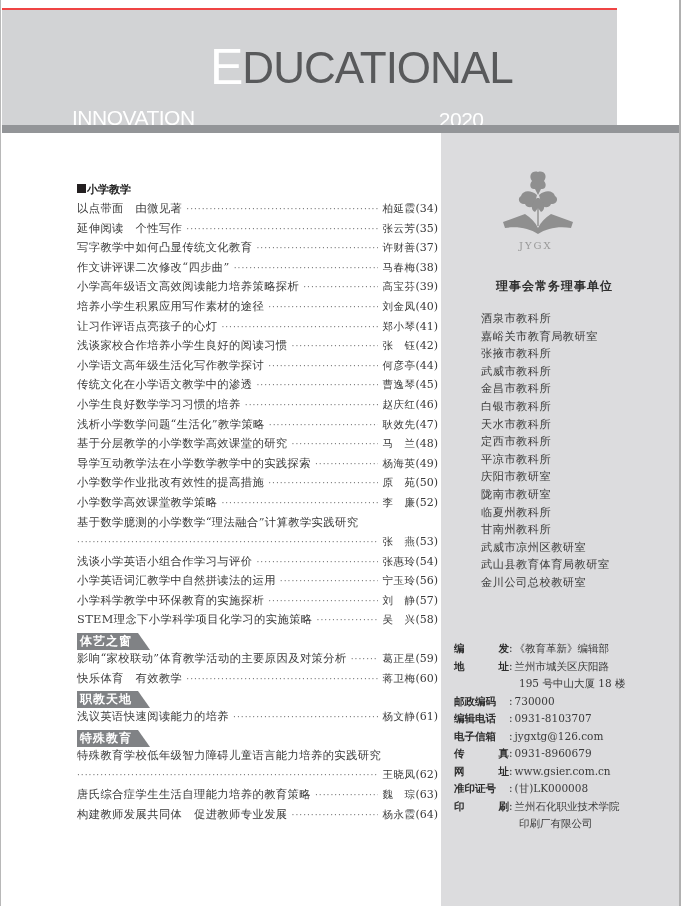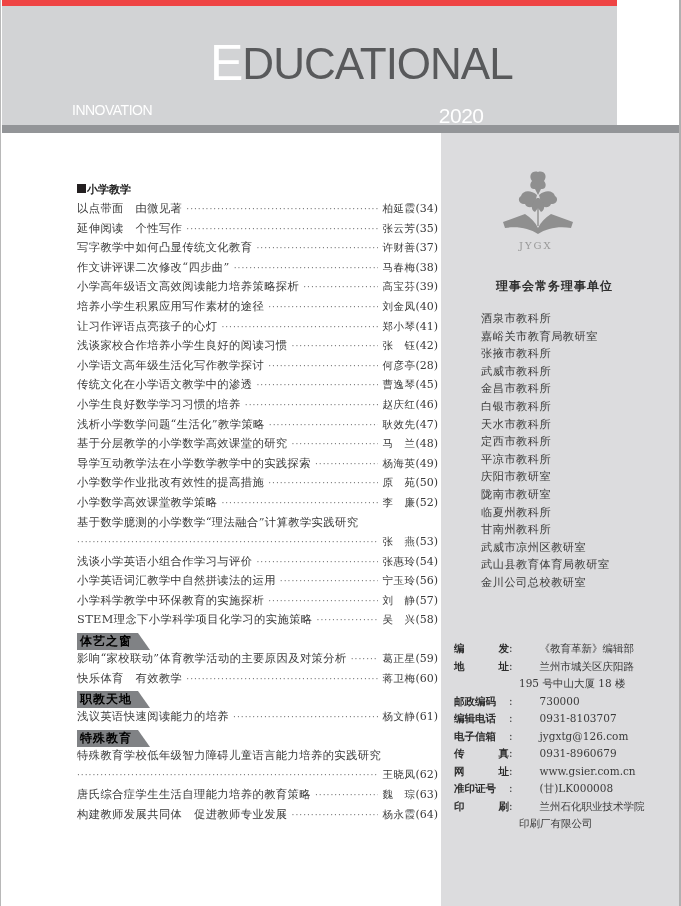--- a/index.html
+++ b/index.html
@@ -1,53 +1,53 @@
 <!DOCTYPE html>
 <html><head>
 <meta charset="utf-8">
 <style>
   * { box-sizing: border-box; margin: 0; padding: 0; }
   html, body { width: 681px; height: 906px; background: #ffffff; overflow: hidden; }
   body { position: relative; font-family: "DejaVu Serif", "Liberation Serif", serif; color: #3a3a3a; }
   .page { position: absolute; left: 0; top: 0; width: 681px; height: 906px; border-left: 1px solid #b8b8b8; border-right: 2px solid #b0b0b0; background: #fff; }
-  .header { position: absolute; left: 1px; top: 0; width: 615px; height: 125px; background: #d2d3d5; border-top: 6px solid #ef4444; }
+  .header { position: absolute; left: 1px; top: 8px; width: 615px; height: 125px; background: #d2d3d5; border-top: 2px solid #ef4444; }
   .masthead { position: absolute; left: 208px; top: 32px; font-family: "Liberation Sans", sans-serif; font-size: 44px; letter-spacing: -1px; color: #58595b; line-height: 1; }
   .masthead .first { color: #ffffff; font-size: 50px; }
   .masthead .rest { position: relative; top: -1px; }
-  .sub { position: absolute; left: 70px; top: 96px; font-family: "Liberation Sans", sans-serif; font-size: 14px; color: #ffffff; letter-spacing: -0.5px; }
+  .sub { position: absolute; left: 70px; top: 96px; font-family: "Liberation Sans", sans-serif; font-size: 21px; color: #ffffff; letter-spacing: -0.5px; }
   .issue { position: absolute; left: 413px; top: 98px; font-family: "Liberation Sans", sans-serif; color: #ffffff; display: flex; align-items: center; white-space: nowrap; flex-direction: column; }
   .issue .year { font-size: 21px; letter-spacing: -0.5px; }
   .issue .small { font-size: 12px; font-weight: bold; margin-left: 3px; text-align: right; }
   .issue .badge { width: 28px; height: 28px; border-radius: 50%; background: #fff; color: #231f20; font-size: 22px; display: inline-flex; align-items: center; justify-content: center; margin: 0 4px; box-shadow: 0 2px 2px #8a8a8a; position: relative; top: 3px; }
   .issue .total { margin-left: 28px; font-size: 12px; font-weight: bold; }
   .issue .total .n { font-weight: normal; font-size: 13px; }
   .darkbar { position: absolute; left: 1px; top: 125px; width: 677px; height: 8px; background: #939598; }
   .sidebar { position: absolute; left: 440px; top: 133px; width: 238px; height: 773px; background: #dcdcde; }
   .logo { position: absolute; left: 496px; top: 168px; width: 84px; height: 80px; }
   .logo-text { position: absolute; left: 518px; top: 240px; font-family: "DejaVu Serif", serif; font-size: 10px; color: #9a9a9a; letter-spacing: 2px; }
   .board-title { position: absolute; left: 495px; top: 278px; font-family: "DejaVu Sans", sans-serif; font-size: 12px; font-weight: bold; color: #2d2d2d; letter-spacing: 1px; }
   .members { position: absolute; left: 480px; top: 310px; list-style: none; }
   .members li { font-size: 11.2px; line-height: 17.6px; color: #3a3a3a; letter-spacing: 0.5px; }
   .info { position: absolute; left: 453px; top: 640px; font-size: 10.5px; line-height: 17.5px; color: #3a3a3a; }
   .info .row { display: flex; white-space: nowrap; }
   .info .k { font-family: "DejaVu Sans", sans-serif; font-weight: bold; color: #2d2d2d; width: 55px; display: flex; justify-content: space-between; font-size: 10.5px; }
-  .info .v { padding-left: 2px; margin-left: 25px; }
+  .info .v { padding-left: 2px; }
   .info .cont { padding-left: 65px; }
   .toc { position: absolute; left: 76px; top: 137px; width: 361px; }
   .section-head { font-family: "DejaVu Sans", sans-serif; font-weight: bold; font-size: 11px; color: #222; height: 18px; line-height: 18px; margin-top: 44px; }
   .section-head .sq { display: inline-block; width: 9px; height: 9px; background: #231f20; margin-right: 1px; position: relative; top: 0px; }
   .entry { display: flex; align-items: baseline; height: 19.6px; line-height: 19.6px; font-size: 11.3px; color: #3a3a3a; white-space: nowrap; }
   .entry .t { letter-spacing: 0.4px; }
   .entry .dots { flex: 1; overflow: hidden; margin: 0 4px; color: #6a6a6a; font-size: 9px; letter-spacing: 1px; }
   .entry .dots::before { content: "··········································································································································"; }
   .entry .a { font-size: 10.5px; letter-spacing: 0.5px; }
   .entry .p { font-size: 11px; }
   .entry.titleonly { }
   .entry.authoronly .dots { margin-left: 0; }
-  .tag { position: relative; display: inline-block; height: 17px; line-height: 17px; margin-top: 1px; margin-bottom: 1px; padding: 0 6px 0 3px; background: #808285; color: #000000; font-family: "DejaVu Sans", sans-serif; font-weight: bold; font-size: 12px; letter-spacing: 1px; }
+  .tag { position: relative; display: inline-block; height: 17px; line-height: 17px; margin-top: 1px; margin-bottom: 1px; padding: 0 6px 0 3px; background: #808285; color: #ffffff; font-family: "DejaVu Sans", sans-serif; font-weight: bold; font-size: 12px; letter-spacing: 1px; }
   .tag::after { content: ""; position: absolute; right: -12px; top: 0; border-left: 12px solid #808285; border-top: 17px solid transparent; }
   .tag-row { height: 19px; }
 </style>
 </head>
 <body>
 
 <div class="page">
 
   <div class="header">
     <div class="masthead"><span class="first">E</span><span class="rest">DUCATIONAL</span></div>
@@ -211,21 +211,21 @@
     <div class="entry">
         <span class="t">浅谈家校合作培养小学生良好的阅读习惯</span>
         <span class="dots"></span>
         <span class="a">张　钰</span>
         <span class="p">(42)</span>
       </div>
     <div class="entry">
         <span class="t">小学语文高年级生活化写作教学探讨</span>
         <span class="dots"></span>
         <span class="a">何彦亭</span>
-        <span class="p">(28)</span>
+        <span class="p">(44)</span>
       </div>
     <div class="entry">
         <span class="t">传统文化在小学语文教学中的渗透</span>
         <span class="dots"></span>
         <span class="a">曹逸琴</span>
         <span class="p">(45)</span>
       </div>
     <div class="entry">
         <span class="t">小学生良好数学学习习惯的培养</span>
         <span class="dots"></span>

